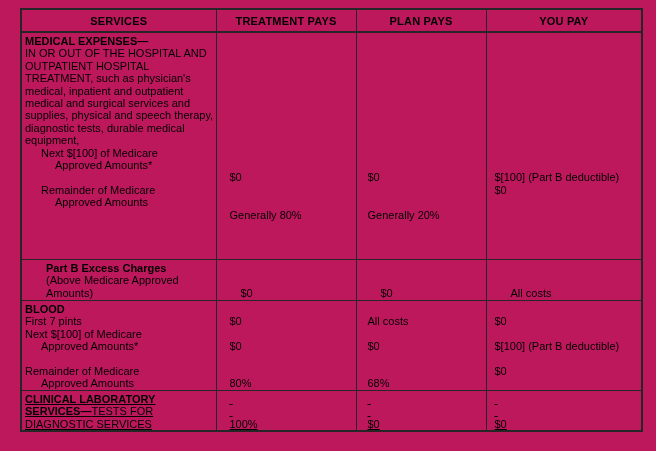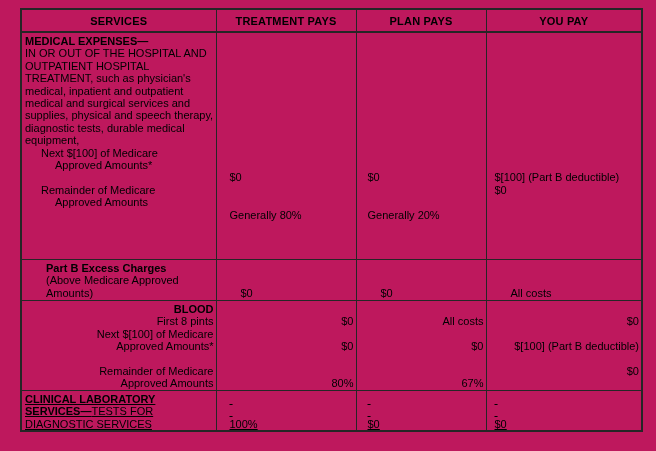--- a/index.html
+++ b/index.html
@@ -47,21 +47,21 @@
     line-height: 12.4px;
     padding: 2px 2px 0 3px;
     overflow: hidden;
   }
   td.pay-medicare { padding-left: 13px; }
   td.pay-plan     { padding-left: 11px; }
   td.pay-youpay   { padding-left: 8px; }
 
   tr.sec-1 td { height: 224px; margin-top: 14px; }
   tr.sec-2 td { height: 38px; padding-left: 24px; }
-  tr.sec-3 td { height: 87px; text-align: right; }
+  tr.sec-3 td { height: 87px; }
   tr.sec-4 td { height: 35px; text-decoration: underline; }
 
   .line { white-space: nowrap; }
   .line.ind1 { padding-left: 16px; }
   .line.ind2 { padding-left: 30px; }
   .b { font-weight: bold; }
 </style>
 </head>
 <body>
 
@@ -167,21 +167,21 @@
           </td>
         <td class="pay-youpay">
             <div class="line">&nbsp;</div>
             <div class="line">&nbsp;</div>
             <div class="line"><span>All costs</span></div>
           </td>
       </tr>
       <tr class="sec-3">
         <td>
             <div class="line"><span class="b">BLOOD</span></div>
-            <div class="line"><span>First 8 pints</span></div>
+            <div class="line"><span>First 7 pints</span></div>
             <div class="line"><span>Next $[100] of Medicare</span></div>
             <div class="line ind1"><span>Approved Amounts*</span></div>
             <div class="line">&nbsp;</div>
             <div class="line"><span>Remainder of Medicare</span></div>
             <div class="line ind1"><span>Approved Amounts</span></div>
           </td>
         <td class="pay-medicare">
             <div class="line">&nbsp;</div>
             <div class="line"><span>$0</span></div>
             <div class="line">&nbsp;</div>
@@ -190,21 +190,21 @@
             <div class="line">&nbsp;</div>
             <div class="line"><span>80%</span></div>
           </td>
         <td class="pay-plan">
             <div class="line">&nbsp;</div>
             <div class="line"><span>All costs</span></div>
             <div class="line">&nbsp;</div>
             <div class="line"><span>$0</span></div>
             <div class="line">&nbsp;</div>
             <div class="line">&nbsp;</div>
-            <div class="line"><span>67%</span></div>
+            <div class="line"><span>68%</span></div>
           </td>
         <td class="pay-youpay">
             <div class="line">&nbsp;</div>
             <div class="line"><span>$0</span></div>
             <div class="line">&nbsp;</div>
             <div class="line"><span>$[100] (Part B deductible)</span></div>
             <div class="line">&nbsp;</div>
             <div class="line"><span>$0</span></div>
           </td>
       </tr>

